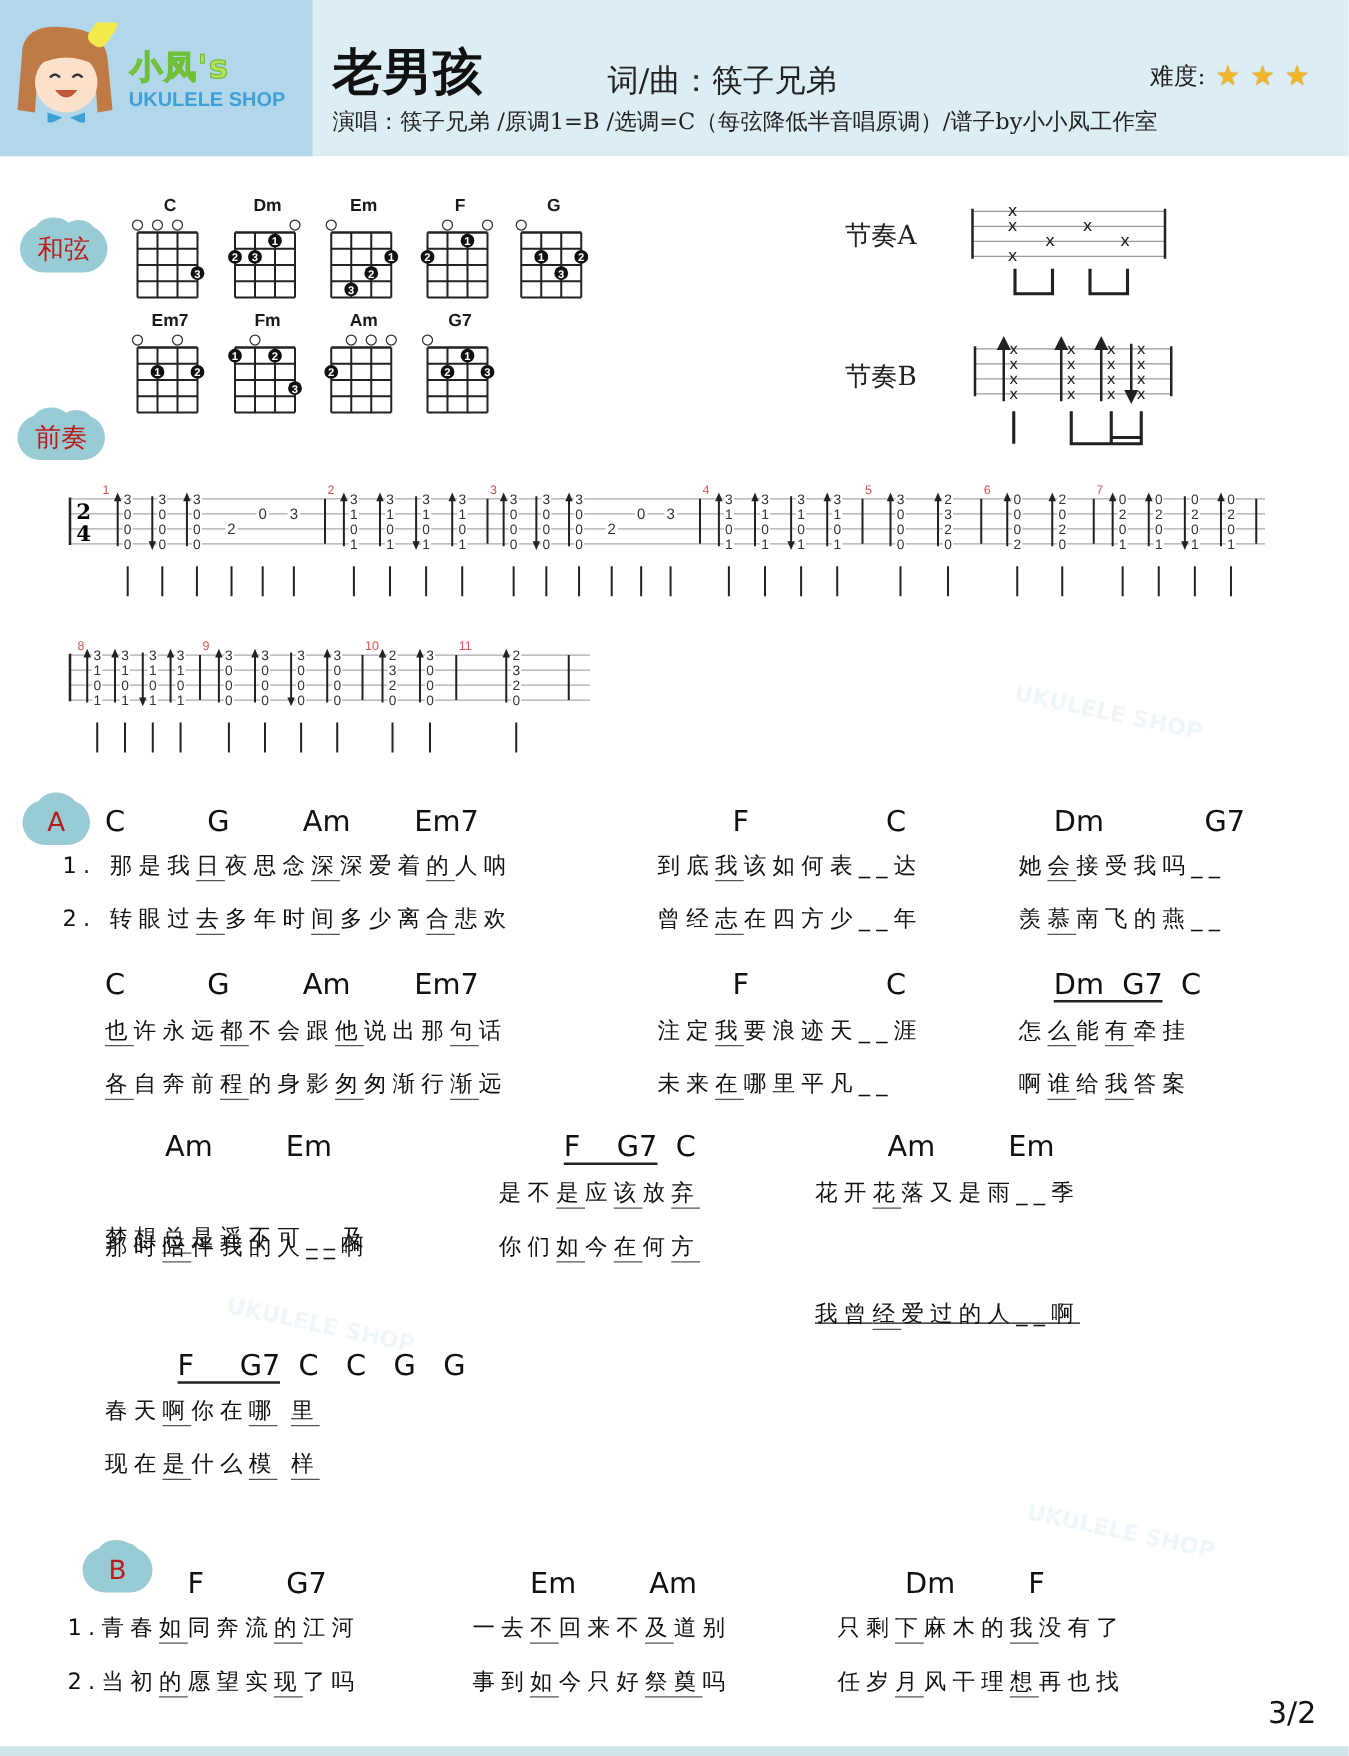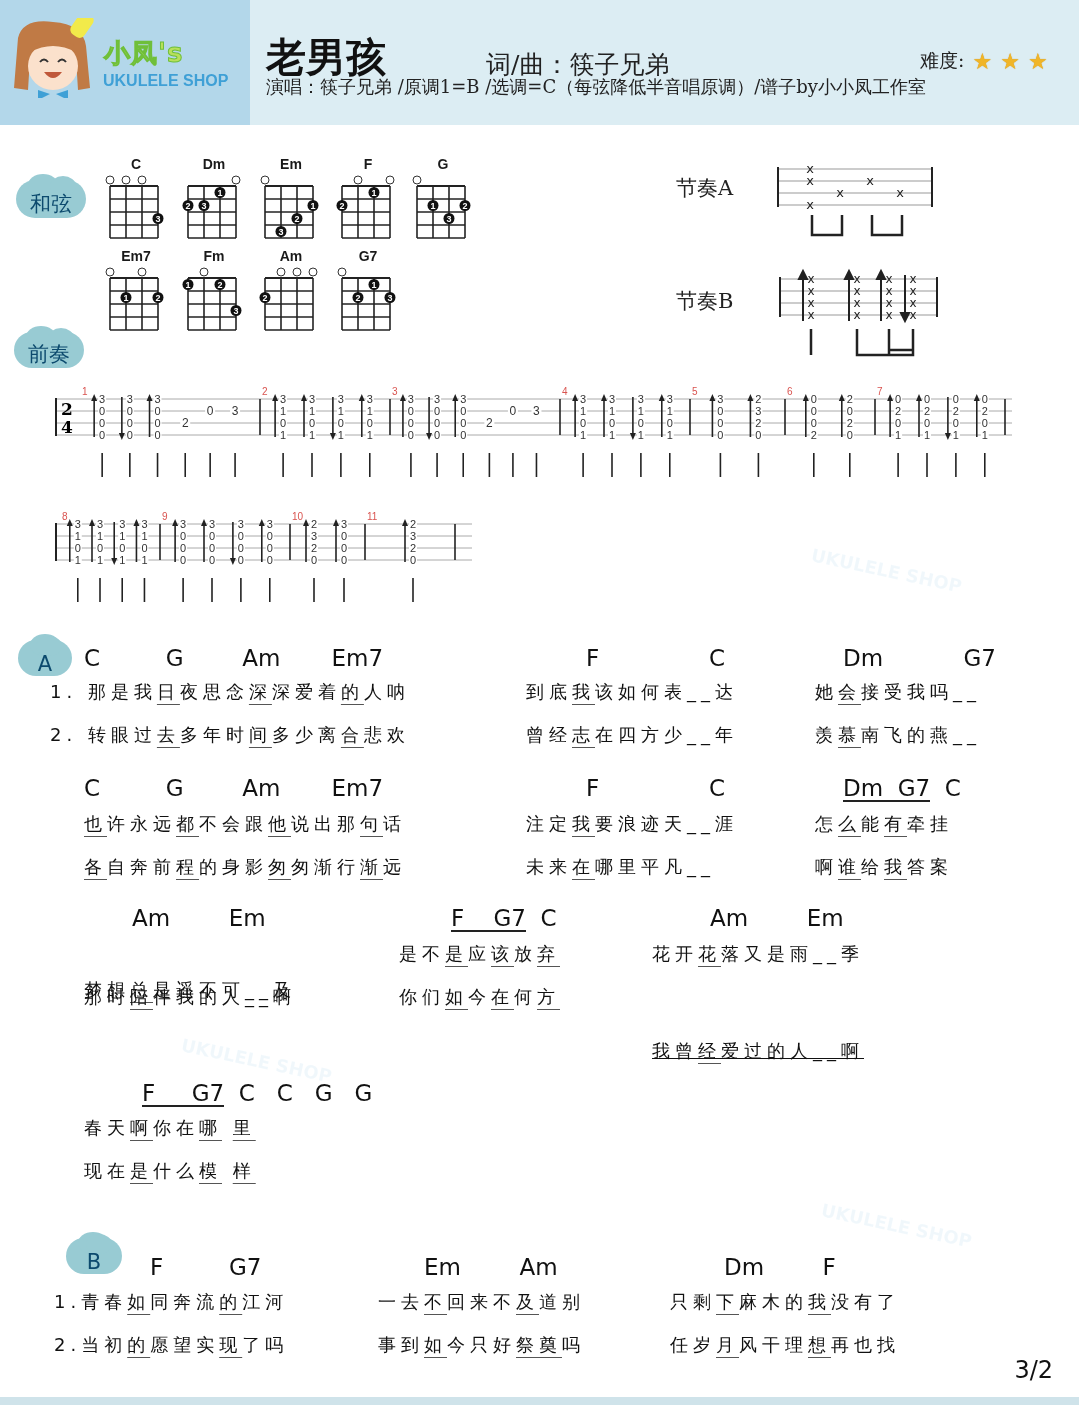--- a/index.html
+++ b/index.html
@@ -9,24 +9,24 @@
   
   .header { position: absolute; left: 0; top: 0; width: 1079px; height: 125px; background: #dcedf3; }
   .logo-box { position: absolute; left: 0; top: 0; width: 250px; height: 125px; background: #b3d7ea; }
   .logo-face { position: absolute; left: 8px; top: 18px; width: 90px; height: 80px; }
   .logo-cn { position: absolute; left: 104px; top: 36px; font-size: 26px; font-weight: bold; color: #b8e05a; letter-spacing: 1px; -webkit-text-stroke: 1px #6fbf3a; }
   .logo-en { position: absolute; left: 103px; top: 72px; font-size: 16px; font-weight: bold; color: #3fa0d6; font-family: "Liberation Sans", sans-serif; }
   .title { position: absolute; left: 266px; top: 30px; font-size: 40px; font-weight: bold; font-family: Liberation Sans, sans-serif; color: #111; }
   .credit { position: absolute; left: 486px; top: 48px; font-size: 25px; font-family: "DejaVu Serif", serif; color: #222; }
   .difficulty { position: absolute; left: 920px; top: 48px; font-size: 19px; font-family: "DejaVu Serif", serif; color: #222; display: flex; align-items: flex-end; gap: 8px; }
   .star { color: #f0b528; font-size: 22px; text-shadow: 0 0 1px #c88b10; }
-  .meta { position: absolute; left: 266px; top: 75px; font-size: 18px; font-family: "DejaVu Serif", serif; color: #222; white-space: nowrap; }
+  .meta { position: absolute; left: 266px; top: 85px; font-size: 18px; font-family: "DejaVu Serif", serif; color: #222; white-space: nowrap; }
 
   
-  .cloud { position: absolute; background: #98cbd3; border-radius: 30px; display: flex; align-items: flex-end; justify-content: center; color: #0c4a6e; font-size: 21px; }
+  .cloud { position: absolute; background: #98cbd3; border-radius: 30px; display: flex; align-items: center; justify-content: center; color: #b91c1c; font-size: 21px; }
   .cloud::before { content: ""; position: absolute; left: 12px; top: -6px; width: 30px; height: 22px; background: #98cbd3; border-radius: 50%; }
   .cloud::after { content: ""; position: absolute; right: 10px; top: -4px; width: 26px; height: 20px; background: #98cbd3; border-radius: 50%; }
   .cloud span { position: relative; z-index: 1; }
 
   
   .chord { position: absolute; width: 60px; height: 80px; }
   .chord-name { position: absolute; top: -4px; left: 0; width: 52px; text-align: center; font-size: 14px; font-family: "Liberation Sans", sans-serif; font-weight: bold; }
 
   
   .rhythm-label { position: absolute; font-size: 21px; font-family: "DejaVu Serif", serif; color: #222; }

